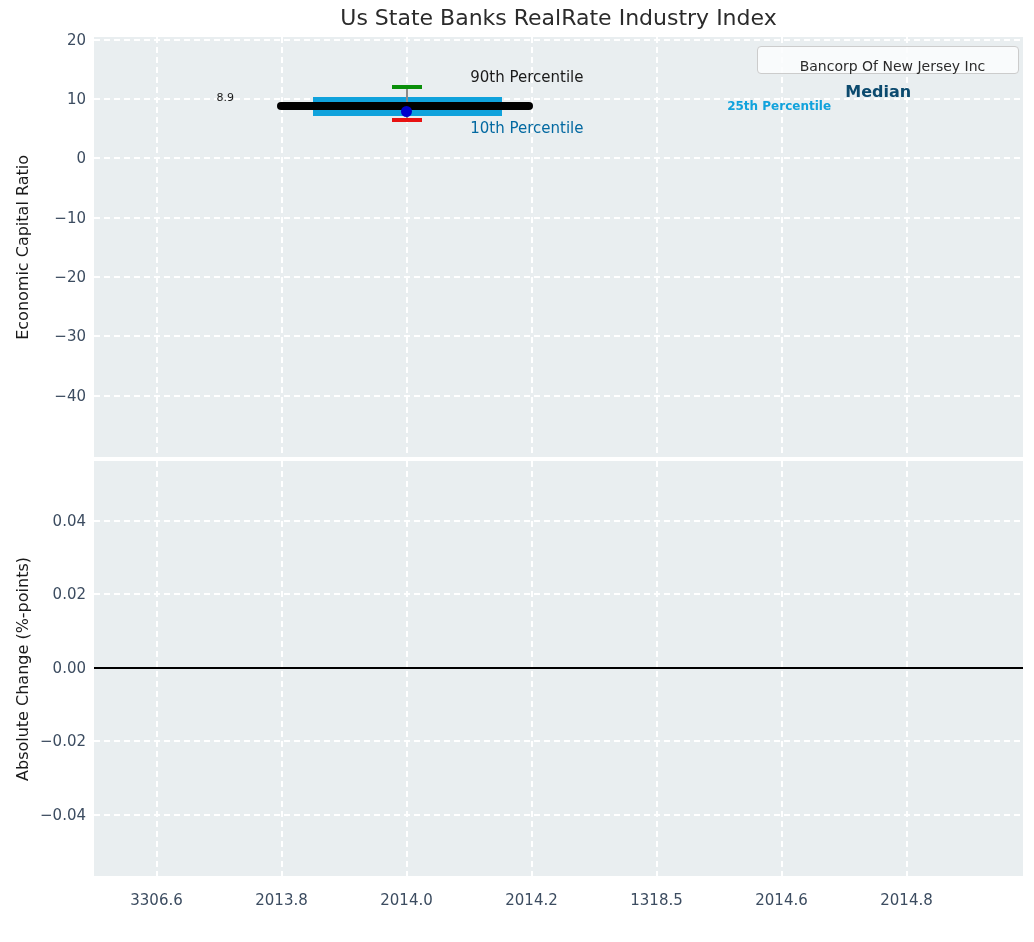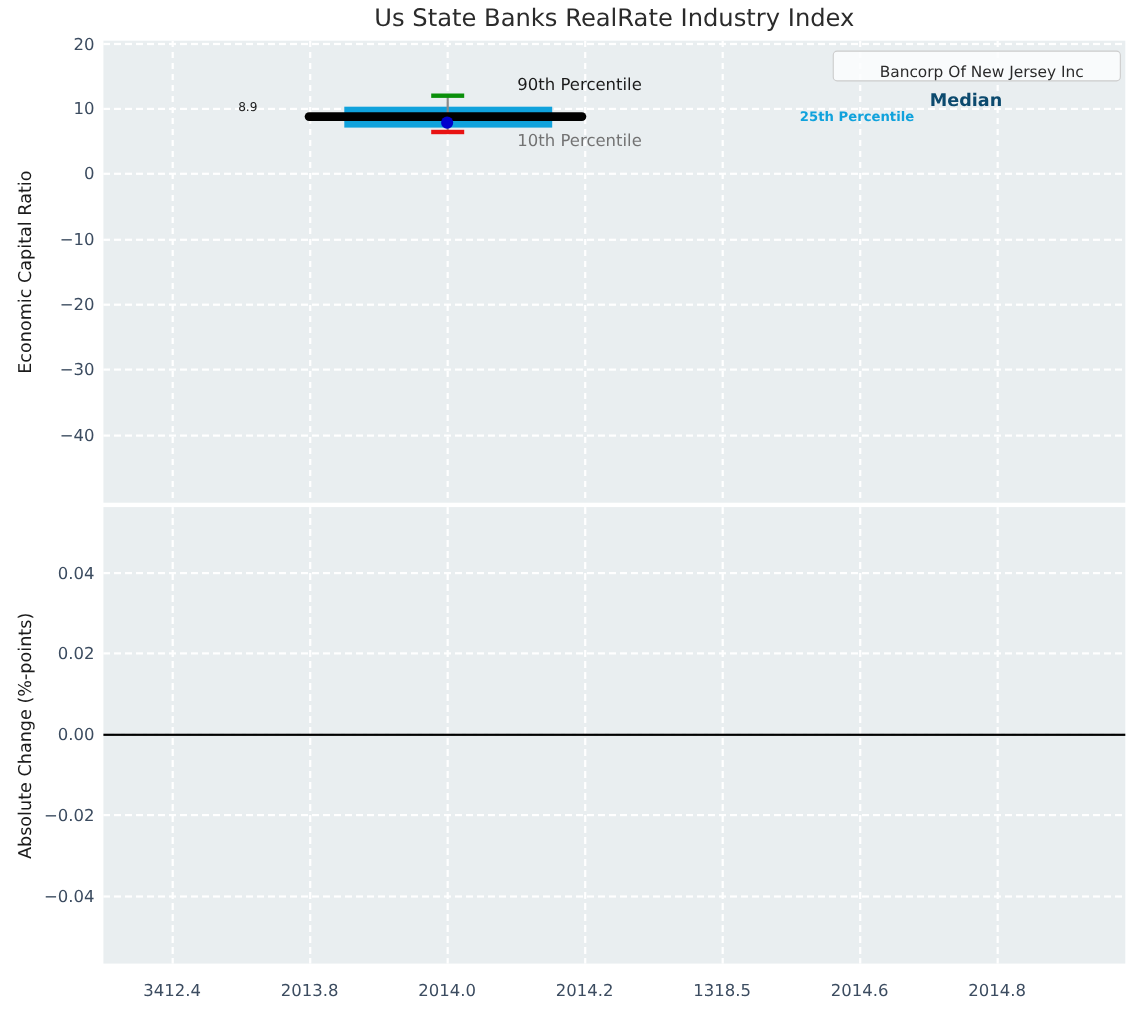--- a/index.html
+++ b/index.html
@@ -69,26 +69,26 @@
     <div class="gridline-h" style="left: 94px; top: 394.846px; width: 929px;"></div>
     <div class="ytick" style="top: 386.846px;">−40</div>
     <div class="band" style="left: 312.75px; top: 97.2036px; width: 189.375px; height: 18.4054px; background: rgb(16, 162, 220);"></div>
     <div class="stem" style="left: 405.5px; top: 86.5165px; width: 2px; height: 33.8422px; background: rgb(138, 138, 138);"></div>
     <div class="median" style="left: 277.125px; top: 101.516px; width: 255.625px; height: 8px; background: rgb(0, 0, 0);"></div>
     <div class="dot" style="left: 401px; top: 105.953px; width: 11px; height: 11px; background: rgb(0, 0, 205);"></div>
     <div class="cap" style="left: 391.5px; top: 84.5165px; width: 30px; height: 4px; background: rgb(10, 143, 10);"></div>
     <div class="cap" style="left: 391.5px; top: 118.359px; width: 30px; height: 4px; background: rgb(232, 18, 18);"></div>
     <div class="ann" style="left: 225.25px; top: 97.2036px; font-size: 11px; font-weight: normal; color: rgb(26, 26, 26); transform: translate(-50%, -50%);">8.9</div>
     <div class="ann" style="left: 470.25px; top: 77.017px; font-size: 15px; font-weight: normal; color: rgb(26, 26, 26); transform: translateY(-50%);">90th Percentile</div>
-    <div class="ann" style="left: 470.25px; top: 128.077px; font-size: 15px; font-weight: normal; color: #737373; transform: translateY(-50%);">10th Percentile</div>
+    <div class="ann" style="left: 470.25px; top: 128.077px; font-size: 15px; font-weight: normal; color: #0369a1; transform: translateY(-50%);">10th Percentile</div>
     <div class="ann" style="left: 727.125px; top: 106.406px; font-size: 12px; font-weight: bold; color: rgb(16, 162, 220); transform: translateY(-50%);">25th Percentile</div>
     <div class="ann" style="left: 845.25px; top: 91px; font-size: 16px; font-weight: bold; color: #0c4a6e; transform: translateY(-50%);">Median</div>
     <div class="plotbg" style="left: 94px; top: 461px; width: 929px; height: 415px; background: rgb(233, 238, 240);"></div>
     <div class="gridline-v" style="left: 155.5px; top: 461px; height: 415px;"></div>
-    <div class="xtick" style="left: 111.5px; top: 891px;">3412.4</div>
+    <div class="xtick" style="left: 111.5px; top: 891px;">3306.6</div>
     <div class="gridline-v" style="left: 280.5px; top: 461px; height: 415px;"></div>
     <div class="xtick" style="left: 236.5px; top: 891px;">2013.8</div>
     <div class="gridline-v" style="left: 405.5px; top: 461px; height: 415px;"></div>
     <div class="xtick" style="left: 361.5px; top: 891px;">2014.0</div>
     <div class="gridline-v" style="left: 530.5px; top: 461px; height: 415px;"></div>
     <div class="xtick" style="left: 486.5px; top: 891px;">2014.2</div>
     <div class="gridline-v" style="left: 655.5px; top: 461px; height: 415px;"></div>
     <div class="xtick" style="left: 611.5px; top: 891px;">1318.5</div>
     <div class="gridline-v" style="left: 780.5px; top: 461px; height: 415px;"></div>
     <div class="xtick" style="left: 736.5px; top: 891px;">2014.6</div>

